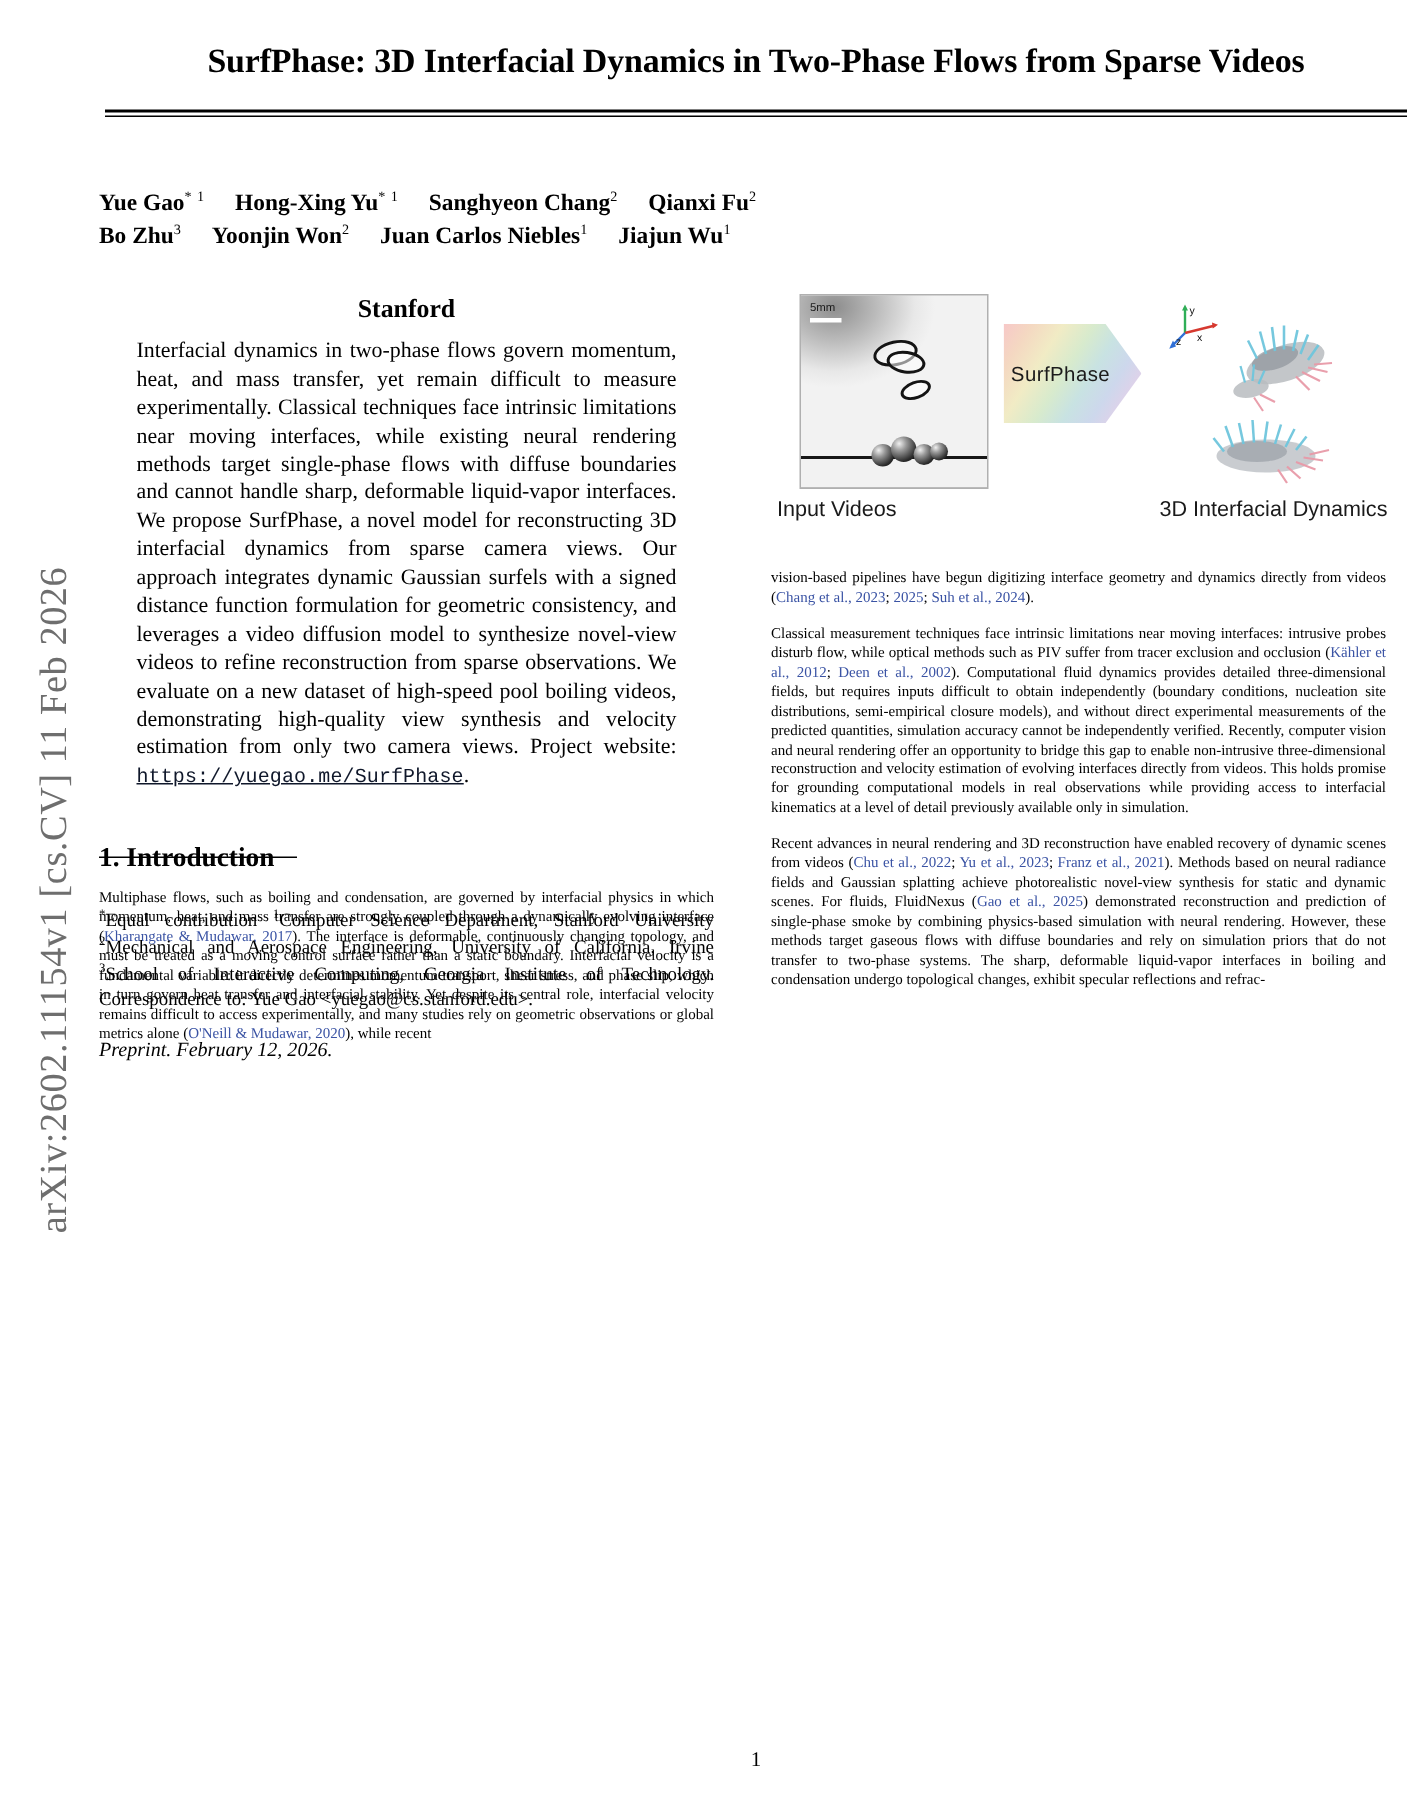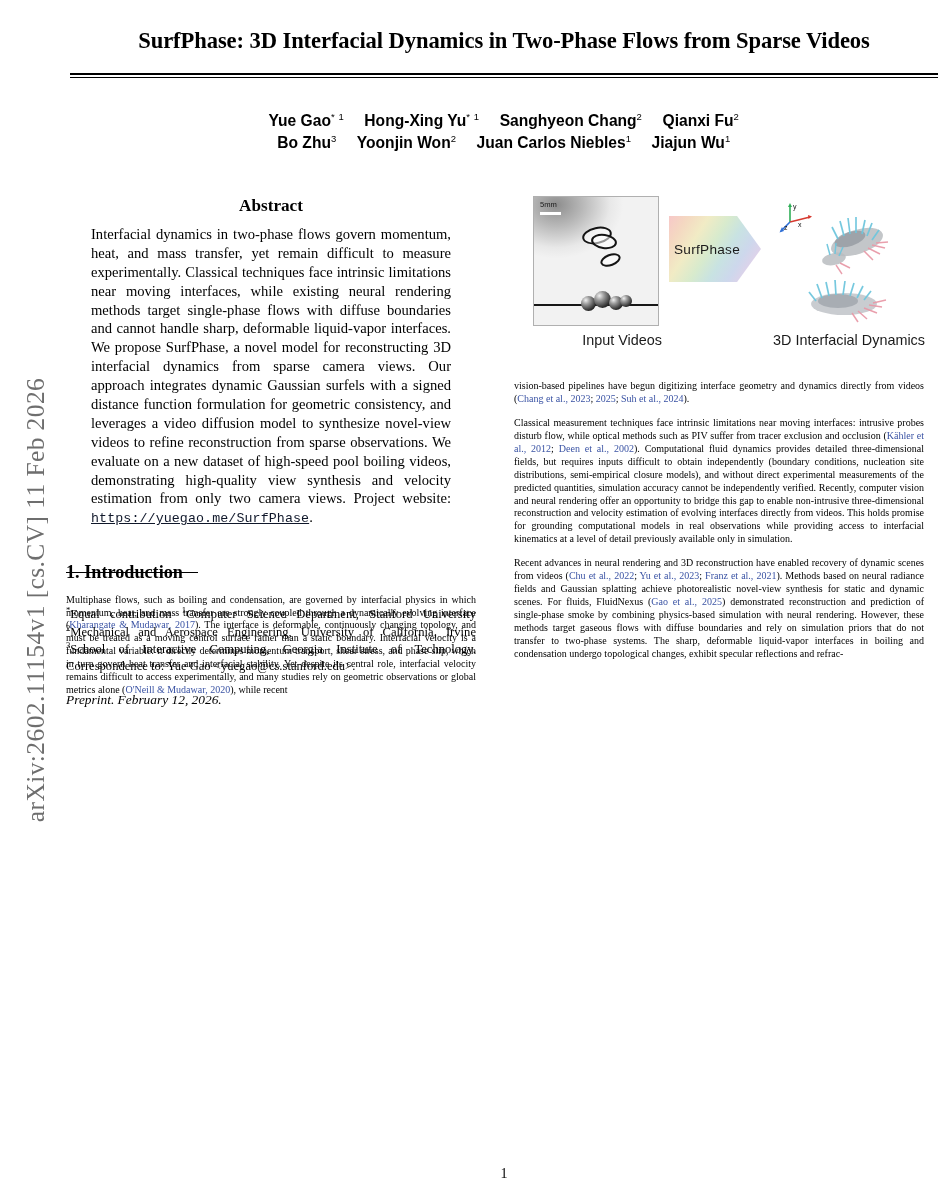--- a/index.html
+++ b/index.html
@@ -61,23 +61,23 @@
   }
   .rule-double {
     margin: 18px 4px 0 4px;
     border-top: 2.2px solid #000;
     border-bottom: 1px solid #000;
     height: 2px;
   }
 
   
   .authors {
-    margin-top: 32px;
-    text-align: center;
-    font-family: Liberation Sans, sans-serif;
+    margin-top: 47px;
+    text-align: left;
+    font-family: Liberation Serif, serif;
     font-weight: bold;
     font-size: 15.6px;
     line-height: 1.42;
   }
   .authors .au { white-space: nowrap; }
   .authors .gap { display: inline-block; width: 20px; }
   sup.mk {
     font-size: 9.5px;
     font-weight: normal;
     vertical-align: super;
@@ -283,24 +283,24 @@
   }
 
   .fig-labels {
     position: relative;
     width: 428px;
     height: 24px;
     margin-top: 6px;
   }
   .fig-cap-left {
     position: absolute;
-    left: 14px;
+    left: 4px;
     top: 0;
     width: 134px;
-    text-align: right;
+    text-align: left;
     font-family: "Liberation Sans", sans-serif;
     font-size: 14.4px;
     color: #1a1a1a;
   }
   .fig-cap-right {
     position: absolute;
     left: 240px;
     top: 0;
     width: 190px;
     text-align: center;
@@ -344,21 +344,21 @@
 
   <div class="authors">
     <div id="author-line-1"><span class="au">Yue Gao<sup class="mk">* 1</sup></span><span class="gap"></span><span class="au">Hong-Xing Yu<sup class="mk">* 1</sup></span><span class="gap"></span><span class="au">Sanghyeon Chang<sup class="mk">2</sup></span><span class="gap"></span><span class="au">Qianxi Fu<sup class="mk">2</sup></span></div>
     <div id="author-line-2"><span class="au">Bo Zhu<sup class="mk">3</sup></span><span class="gap"></span><span class="au">Yoonjin Won<sup class="mk">2</sup></span><span class="gap"></span><span class="au">Juan Carlos Niebles<sup class="mk">1</sup></span><span class="gap"></span><span class="au">Jiajun Wu<sup class="mk">1</sup></span></div>
   </div>
 
   <div class="cols">
 
     <div class="col col-left">
 
-      <div class="abstract-head">Abstract</div>
+      <div class="abstract-head">Stanford</div>
       <div class="abstract-body">
         <span>Interfacial dynamics in two-phase flows govern momentum, heat, and mass transfer, yet remain difficult to measure experimentally. Classical techniques face intrinsic limitations near moving interfaces, while existing neural rendering methods target single-phase flows with diffuse boundaries and cannot handle sharp, deformable liquid-vapor interfaces. We propose SurfPhase, a novel model for reconstructing 3D interfacial dynamics from sparse camera views. Our approach integrates dynamic Gaussian surfels with a signed distance function formulation for geometric consistency, and leverages a video diffusion model to synthesize novel-view videos to refine reconstruction from sparse observations. We evaluate on a new dataset of high-speed pool boiling videos, demonstrating high-quality view synthesis and velocity estimation from only two camera views. Project website: </span><a class="mono-link" href="#">https://yuegao.me/SurfPhase</a><span>.</span>
       </div>
 
       <div class="sec-head">1. Introduction</div>
       <div id="intro-paras">
           <div class="para"><span>Multiphase flows, such as boiling and condensation, are governed by interfacial physics in which momentum, heat, and mass transfer are strongly coupled through a dynamically evolving interface (</span><span class="cite">Kharangate &amp; Mudawar, 2017</span><span>). The interface is deformable, continuously changing topology, and must be treated as a moving control surface rather than a static boundary. Interfacial velocity is a fundamental variable: it directly determines momentum transport, shear stress, and phase slip, which in turn govern heat transfer and interfacial stability. Yet despite its central role, interfacial velocity remains difficult to access experimentally, and many studies rely on geometric observations or global metrics alone (</span><span class="cite">O'Neill &amp; Mudawar, 2020</span><span>), while recent</span></div>
         </div>
 
       <div class="footnote-wrap">

